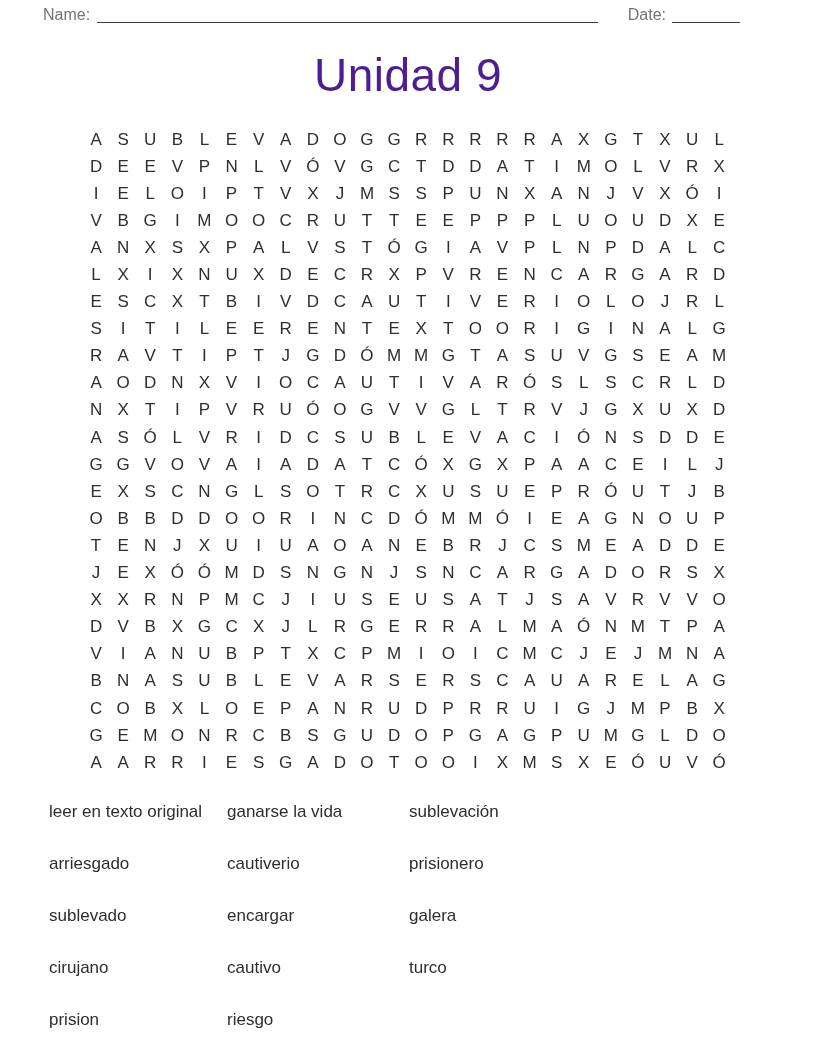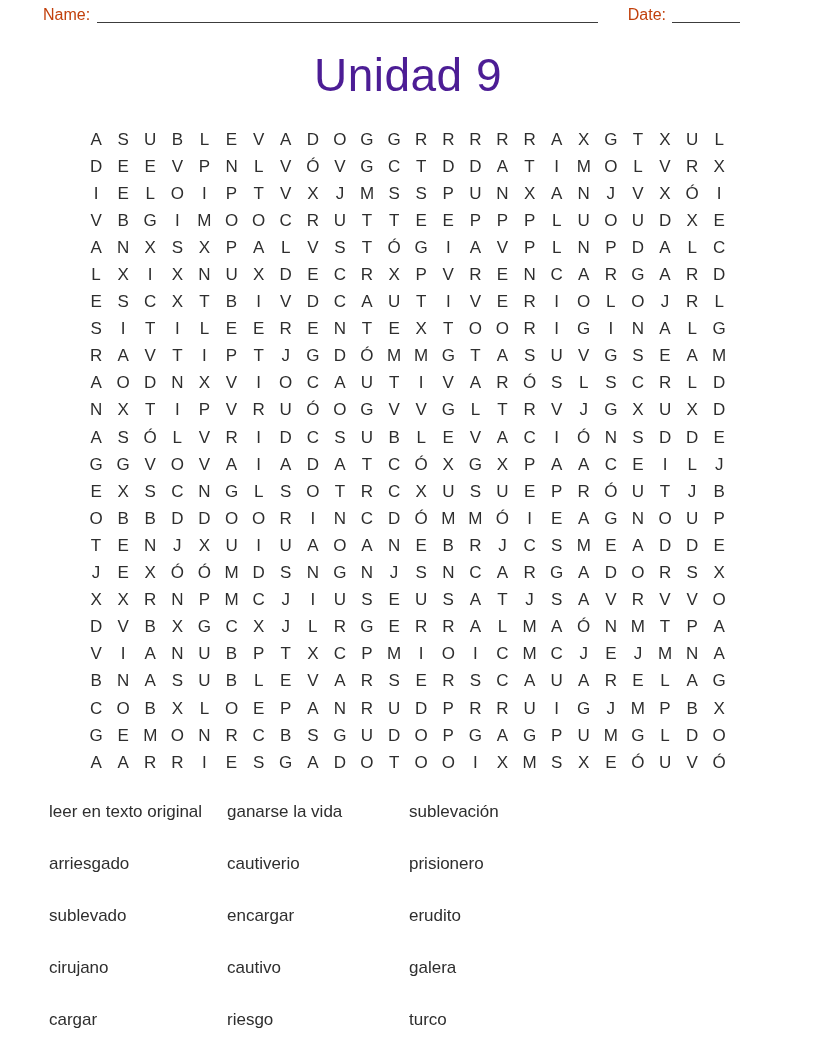--- a/index.html
+++ b/index.html
@@ -13,21 +13,21 @@
     overflow: hidden;
   }
 
   
   .header {
     display: flex;
     align-items: flex-end;
     padding: 13px 76px 0 43px;
     height: 24px;
     font-size: 16px;
-    color: #c2410c;
+    color: #737373;
   }
   .hdr-label { white-space: nowrap; line-height: 1.1; }
   .blank-line {
     display: inline-block;
     border-bottom: 1.5px solid #3c3c3c;
     height: 17px;
   }
   .name-line { flex: 1 1 auto; margin: 0 0 1px 7px; }
   .date-label { margin-left: 30px; }
   .date-line { width: 68px; margin: 0 0 1px 6px; }
@@ -667,33 +667,32 @@
       <span class="cell">V</span>
       <span class="cell">Ó</span>
     </div>
 
   <div class="words">
       <div class="word-col">
         <div class="word">leer en texto original</div>
         <div class="word">arriesgado</div>
         <div class="word">sublevado</div>
         <div class="word">cirujano</div>
-        <div class="word">cargar</div>
+        <div class="word">prision</div>
         <div class="word">cargo</div>
       </div>
       <div class="word-col">
         <div class="word">ganarse la vida</div>
         <div class="word">cautiverio</div>
         <div class="word">encargar</div>
         <div class="word">cautivo</div>
         <div class="word">riesgo</div>
         <div class="word">mitad</div>
       </div>
       <div class="word-col">
         <div class="word">sublevación</div>
         <div class="word">prisionero</div>
-        <div class="word">erudito</div>
         <div class="word">galera</div>
         <div class="word">turco</div>
       </div>
     </div>
 
 </div>
 
 </body></html>

